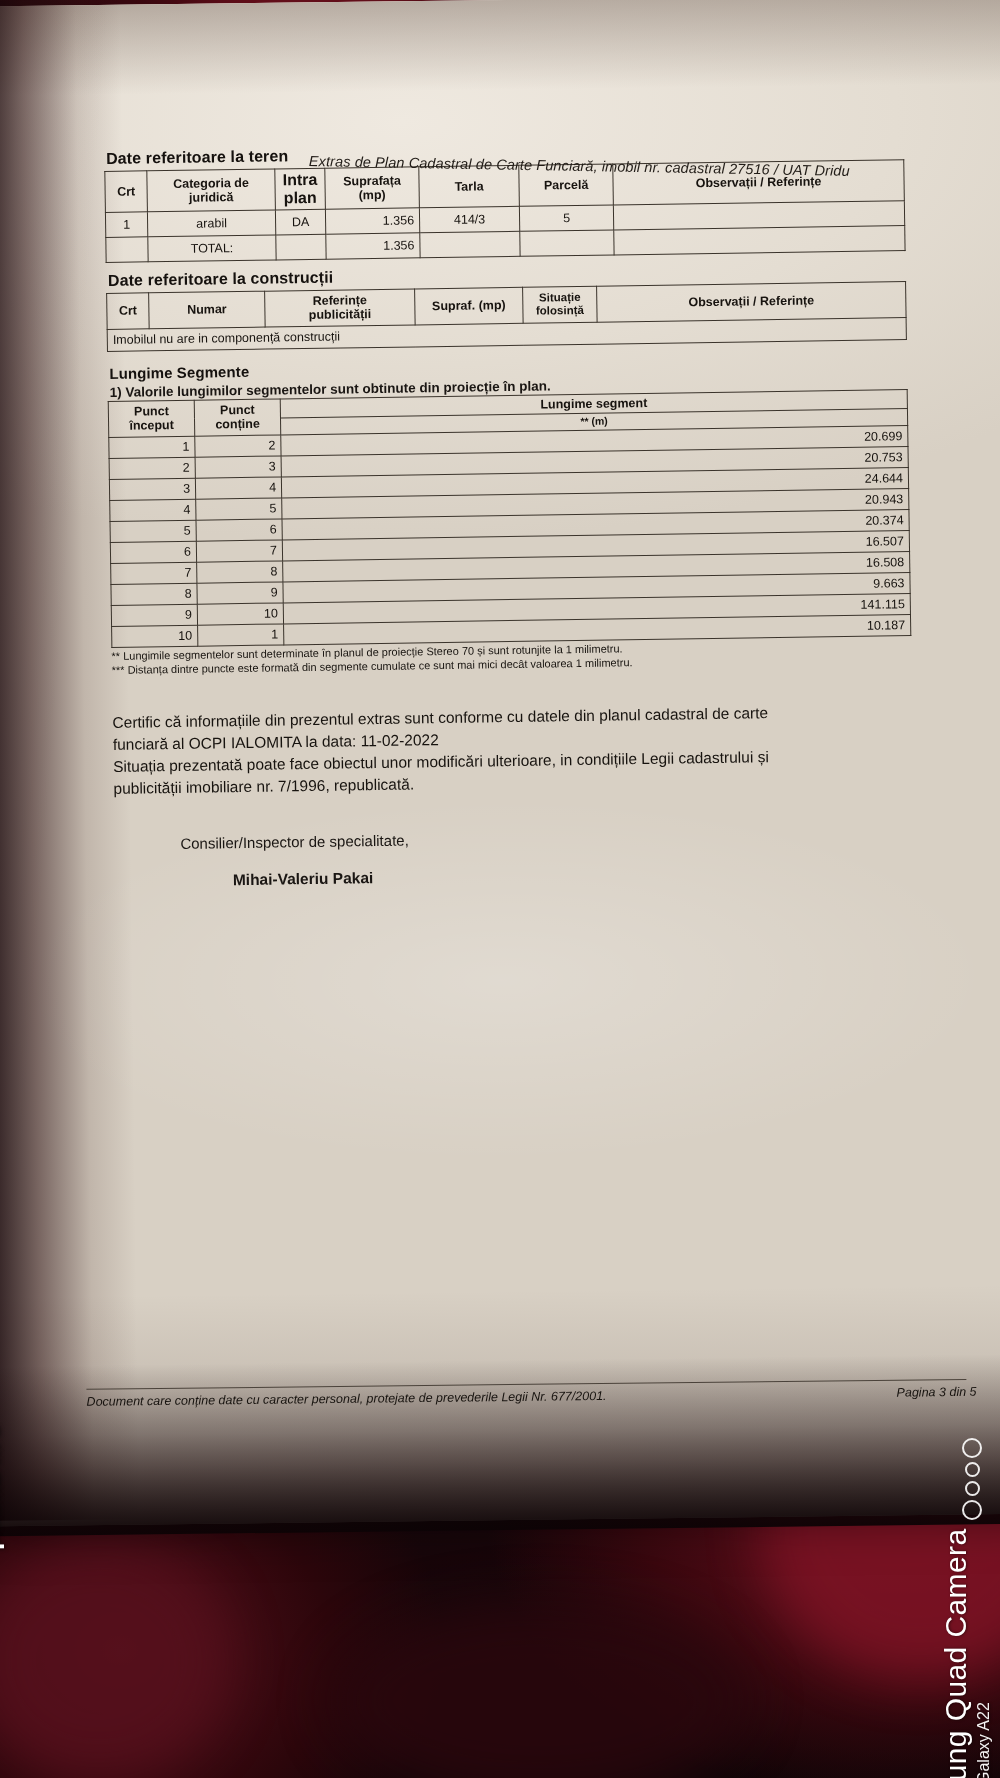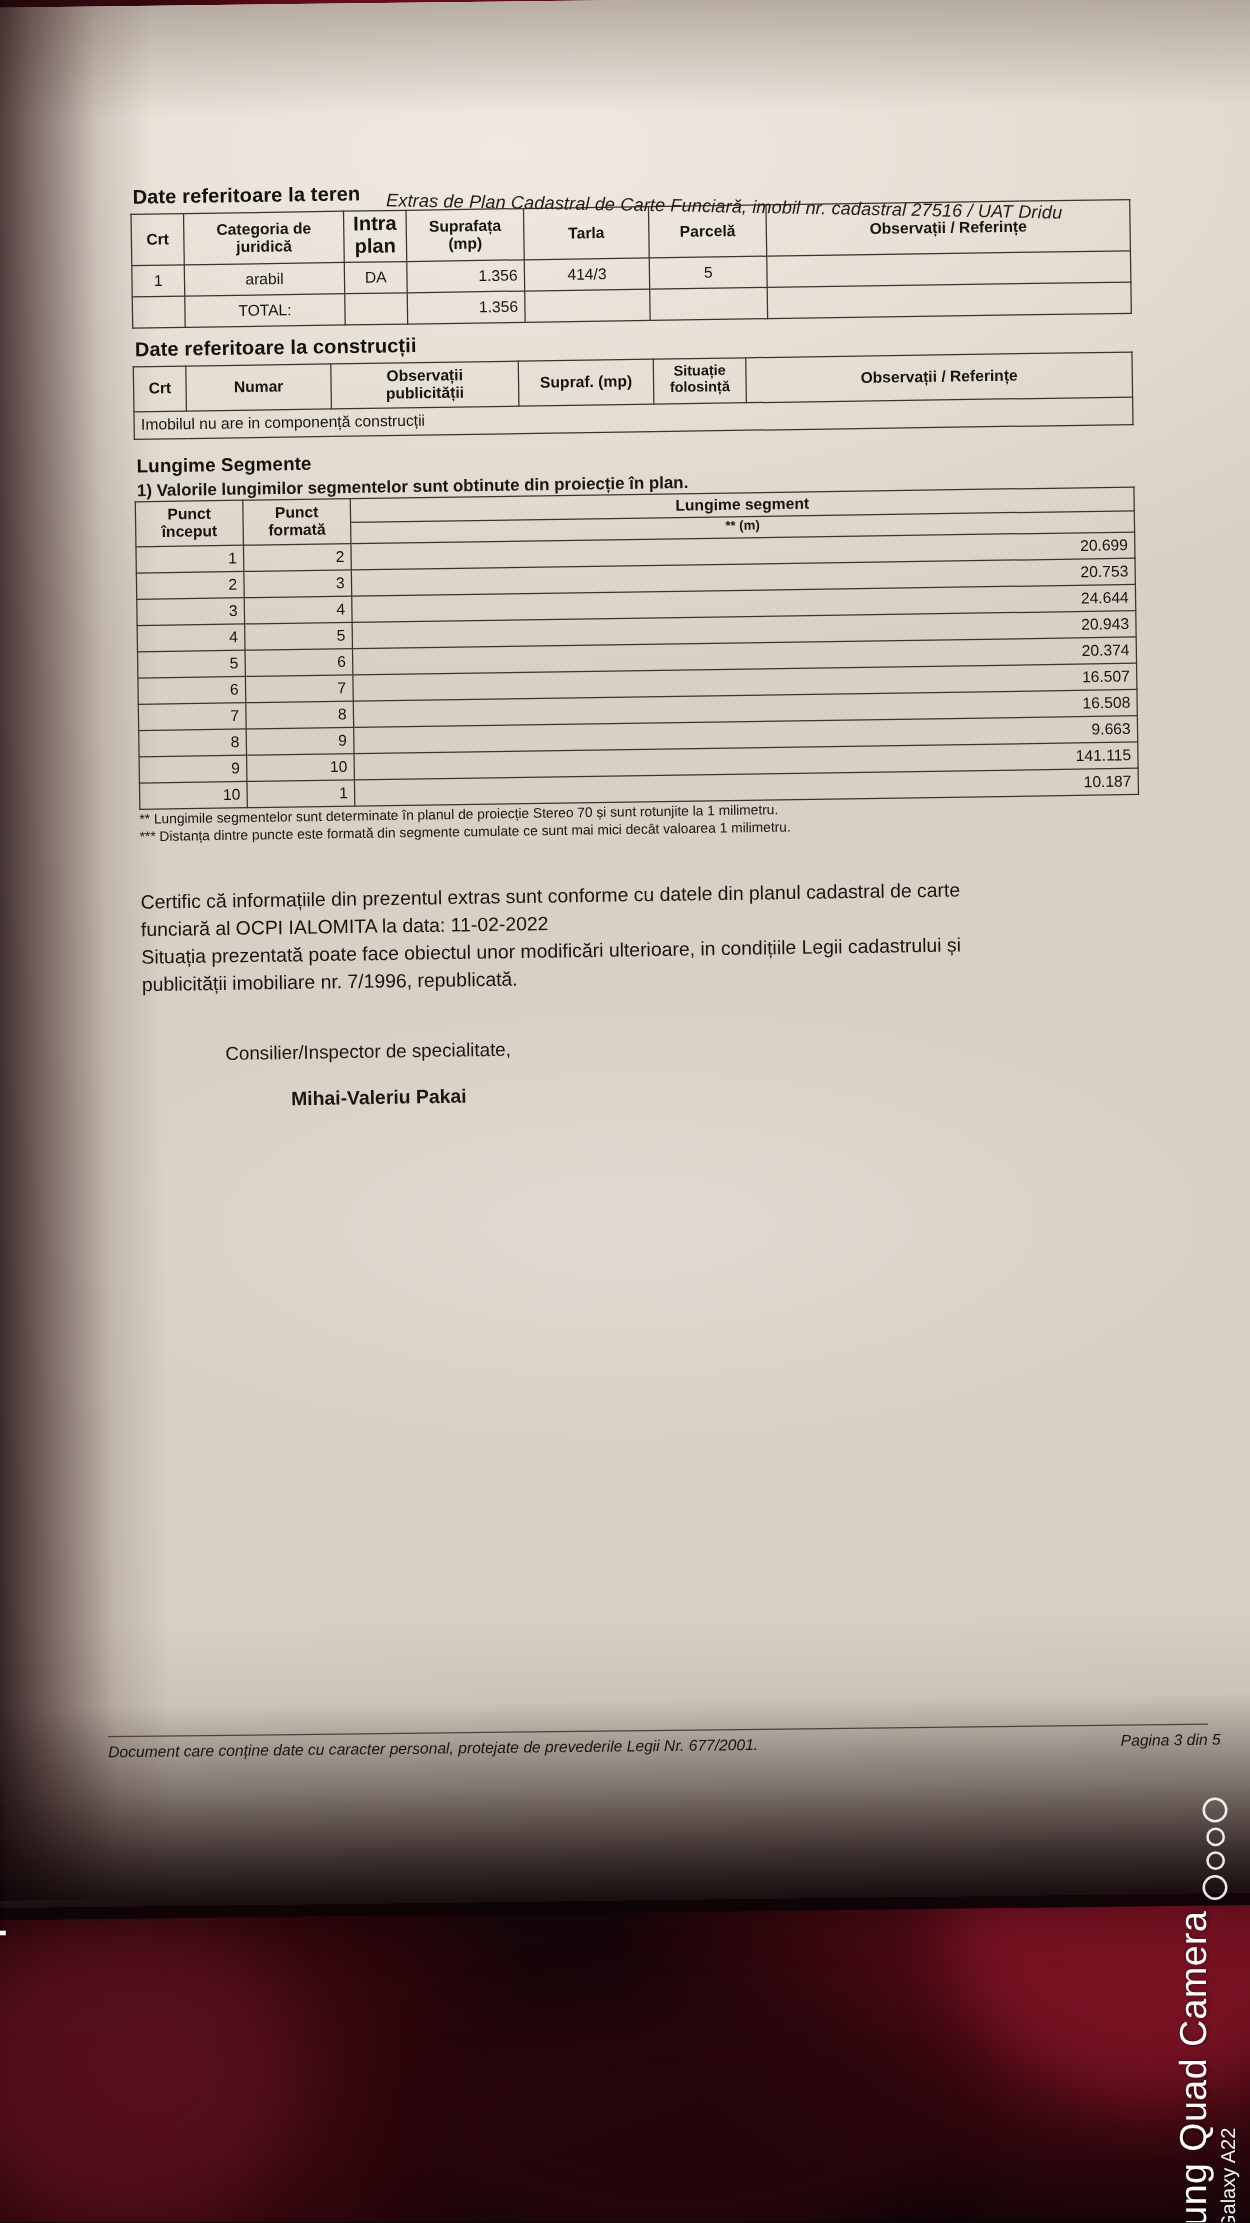--- a/index.html
+++ b/index.html
@@ -225,21 +225,21 @@
     </table>
 
     <div class="sec-title" style="margin-top:9px">Date referitoare la construcții</div>
 
     <table class="cad tbl-constructii">
       <thead>
         <tr>
           <th style="width:42px">Crt</th>
           <th style="width:116px">Numar</th>
           <th style="width:150px">
-            <span>Observații</span><br>
+            <span>Referințe</span><br>
             <span>publicității</span>
           </th>
           <th style="width:108px">Supraf. (mp)</th>
           <th style="width:74px;font-size:11.5px">
             <span>Situație</span><br>
             <span>folosință</span>
           </th>
           <th>Observații / Referințe</th>
         </tr>
       </thead>
@@ -255,21 +255,21 @@
 
     <table class="cad tbl-seg">
       <thead>
         <tr>
           <th style="width:86px" rowspan="2">
             <span>Punct</span><br>
             <span>început</span>
           </th>
           <th style="width:86px" rowspan="2">
             <span>Punct</span><br>
-            <span>formată</span>
+            <span>conține</span>
           </th>
           <th>Lungime segment</th>
         </tr>
         <tr>
           <th style="font-size:10.5px;height:14px">** (m)</th>
         </tr>
       </thead>
       <tbody>
           <tr>
             <td class="r">1</td>

